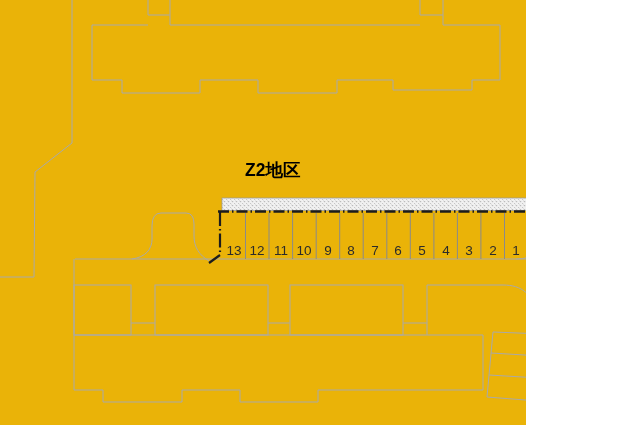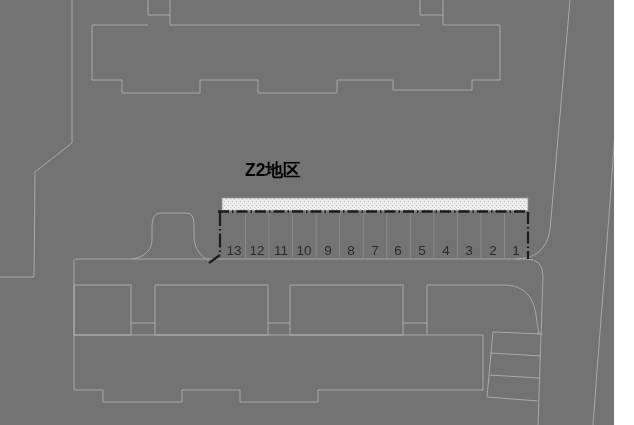--- a/index.html
+++ b/index.html
@@ -1,19 +1,19 @@
 <!DOCTYPE html>
 <html><head>
 <meta charset="utf-8">
 <style>
   html,body{margin:0;padding:0;background:#fff;}
   #stage{
     position:relative;
-    width:614px;height:425px;
-    background:#737373;
+    width:526px;height:425px;
+    background:#eab308;
     overflow:hidden;
     font-family:"Liberation Sans","DejaVu Sans",sans-serif;
   }
   svg{display:block;}
   text{font-family:"Liberation Sans","DejaVu Sans",sans-serif;}
   .district-title{font-size:17.5px;font-weight:600;fill:#000;}
   .stall-num{font-size:13.5px;fill:#2b2b2b;text-anchor:middle;}
 </style>
 </head>
 <body>

